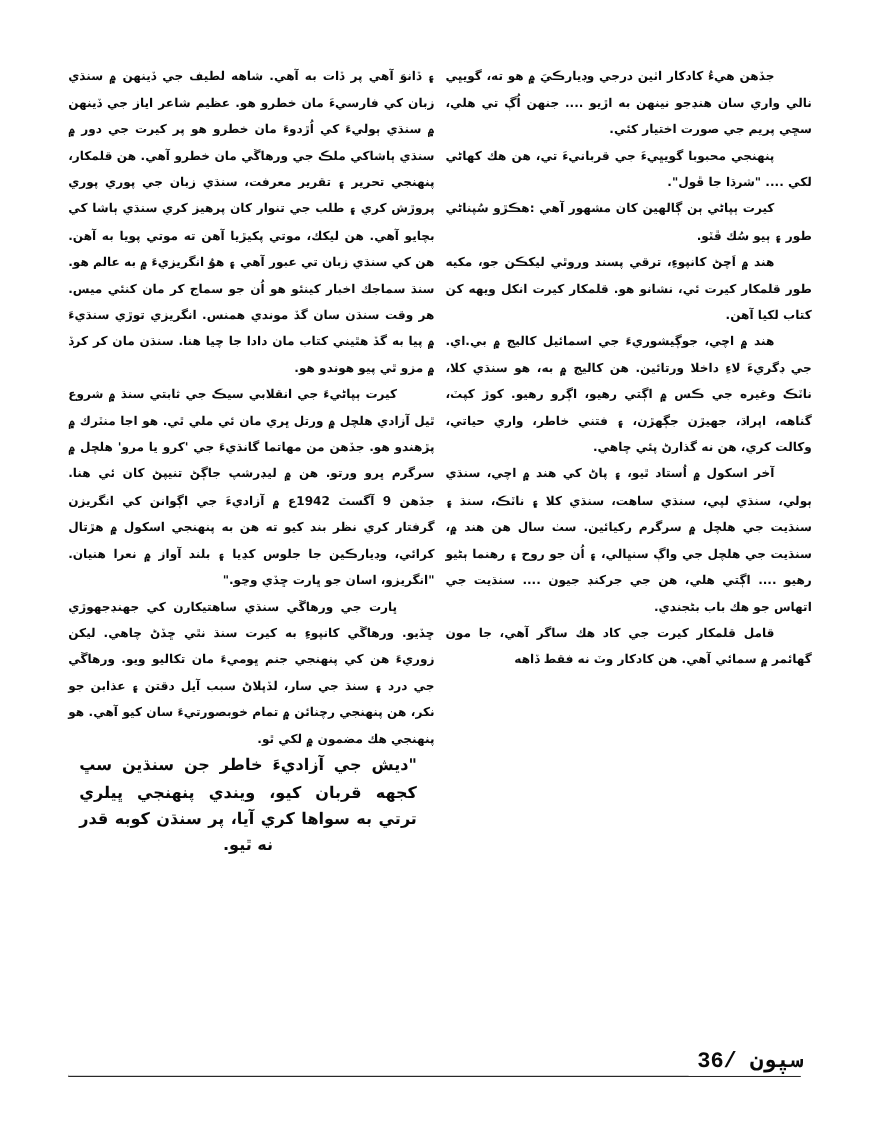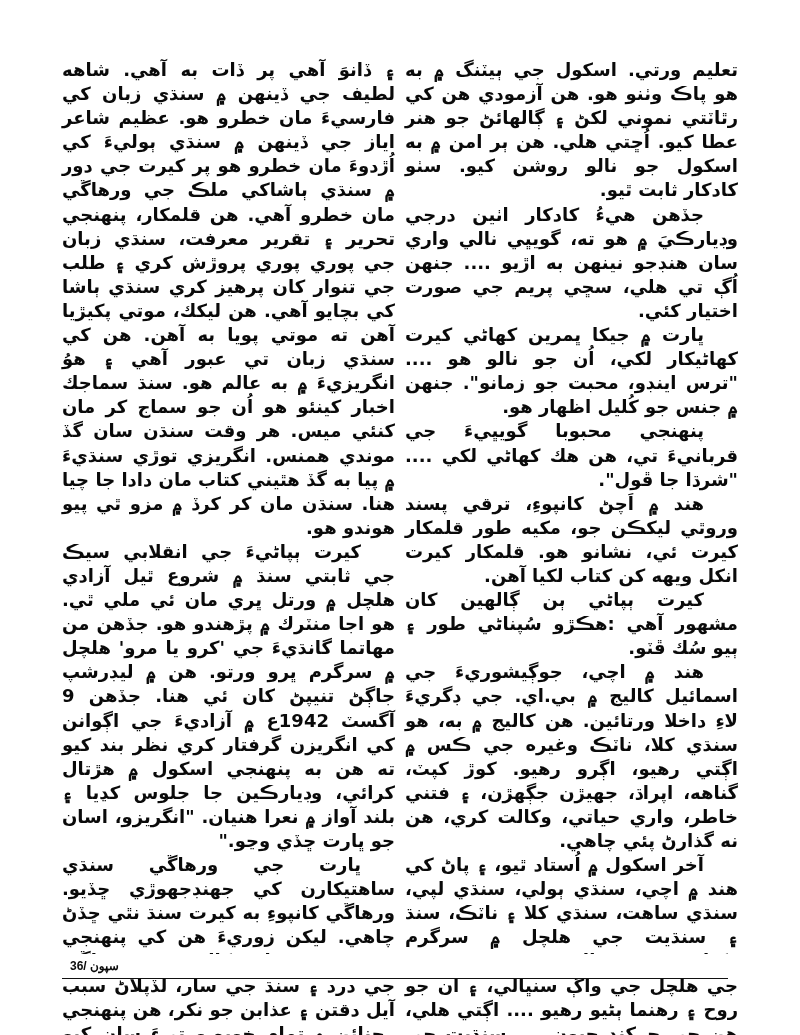--- a/index.html
+++ b/index.html
@@ -42,21 +42,21 @@
     text-align: justify;
     text-align-last: right;
   }
 
   .para {
     margin: 0 0 0 0;
     padding: 0;
     direction: rtl;
     unicode-bidi: isolate;
     font-family: "DejaVu Sans", sans-serif;
-    font-size: 18px;
+    font-size: 11px;
     line-height: 24.1px;
     font-weight: 700;
     color: #0a0a0a;
     text-align: justify;
     text-align-last: right;
     letter-spacing: 0px;
     word-spacing: 0px;
     -webkit-font-smoothing: none;
   }
 
@@ -104,25 +104,25 @@
     top: 27px;
     left: 0px;
     right: 10px;
   }
 
   .folio {
     position: absolute;
     top: 4px;
     left: 0;
     right: 0;
-    text-align: left;
+    text-align: right;
     direction: rtl;
     unicode-bidi: isolate;
-    font-family: Liberation Sans, sans-serif;
-    font-size: 12px;
+    font-family: Liberation Mono, monospace;
+    font-size: 20px;
     line-height: 24px;
     font-weight: 700;
     color: #0a0a0a;
     background: #ffffff;
     display: inline-block;
   }
 
   .folio-inner {
     background: #ffffff;
     padding: 0 8px;
@@ -130,26 +130,24 @@
   }
 </style>
 </head>
 <body>
 
 <div class="page">
 
   <div class="content">
 
     <div class="column">
-      <p class="para">تعليم ورتي. اسكول جي ٻيٽنگ ۾ به هو پاڪ وٺنو هو. هن آزمودي هن كي رٿاٽتي نموني لكڻ ۽ ڳالهائڻ جو هنر عطا كيو. اُڇتي هلي. هن ٻر امن ۾ به اسكول جو نالو روشن كيو. سٺو كادكار ثابت ٿيو.</p>
       <p class="para indent">جڏهن هيءُ كادكار اٺين درجي وڊيارڪيَ ۾ هو ته، گويڀي نالي واري سان هنڊجو نينهن به اڙيو .... جنهن اُڳ تي هلي، سڇي پريم جي صورت اختيار كئي.</p>
-      <p class="para indent">ڀارت ۾ جيكا ڀمرين كهاڻي كيرت كهاڻيكار لكي، اُن جو نالو هو .... "ترس اينڊو، محبت جو زمانو". جنهن ۾ جنس جو كُليل اظهار هو.</p>
       <p class="para indent">پنهنجي محبوبا گويڀيءَ جي قربانيءَ تي، هن هك كهاڻي لكي .... "شرڌا جا ڦول".</p>
+      <p class="para indent">كيرت ٻپاڻي ٻن ڳالهين كان مشهور آهي :هڪڙو سُپناڻي طور ۽ ٻيو سُك ڦٽو.</p>
       <p class="para indent">هند ۾ اَچڻ كانپوءِ، ترقي پسند وروٿي ليكڪن جو، مكيه طور قلمكار كيرت ئي، نشانو هو. قلمكار كيرت انكل ويهه كن كتاب لكيا آهن.</p>
-      <p class="para indent">كيرت ٻپاڻي ٻن ڳالهين كان مشهور آهي :هڪڙو سُپناڻي طور ۽ ٻيو سُك ڦٽو.</p>
       <p class="para indent">هند ۾ اچي، جوڳيشوريءَ جي اسمائيل كاليج ۾ بي.اي. جي ڊگريءَ لاءِ داخلا ورتائين. هن كاليج ۾ به، هو سنڌي كلا، ناٽڪ وغيره جي ڪس ۾ اڳتي رهيو، اڳرو رهيو. كوڙ كپٽ، گناهه، اپراڌ، جهيڙن جڳهڙن، ۽ فتني خاطر، واري حياتي، وكالت كري، هن نه گذارڻ پئي چاهي.</p>
       <p class="para indent">آخر اسكول ۾ اُستاد ٿيو، ۽ پاڻ كي هند ۾ اچي، سنڌي ٻولي، سنڌي لپي، سنڌي ساهت، سنڌي كلا ۽ ناٽڪ، سنڌ ۽ سنڌيت جي هلچل ۾ سرگرم ركيائين. سٺ سال هن هند ۾، سنڌيت جي هلچل جي واڳ سنڀالي، ۽ اُن جو روح ۽ رهنما ٻڻيو رهيو .... اڳتي هلي، هن جي جركنڊ جيون .... سنڌيت جي اتهاس جو هك باب بڻجندي.</p>
       <p class="para indent">قامل قلمكار كيرت جي كاد هك ساگر آهي، جا مون گهائمر ۾ سمائي آهي. هن كادكار وٽ نه فقط ڏاهه</p>
     </div>
 
     <div class="column">
       <p class="para">۽ ڏانوَ آهي پر ڏات به آهي. شاهه لطيف جي ڏينهن ۾ سنڌي زبان كي فارسيءَ مان خطرو هو. عظيم شاعر اياز جي ڏينهن ۾ سنڌي ٻوليءَ كي اُڙدوءَ مان خطرو هو پر كيرت جي دور ۾ سنڌي ٻاشاكي ملڪ جي ورهاڱي مان خطرو آهي. هن قلمكار، پنهنجي تحرير ۽ تقرير معرفت، سنڌي زبان جي پوري پوري پروڙش كري ۽ طلب جي تنوار كان پرهيز كري سنڌي ٻاشا كي بچايو آهي. هن ليكك، موتي پكيڙيا آهن ته موتي پويا به آهن. هن كي سنڌي زبان تي عبور آهي ۽ هوُ انگريزيءَ ۾ به عالم هو. سنڌ سماجك اخبار كينئو هو اُن جو سماج كر مان كنئي ميس. هر وقت سنڌن سان گڏ موندي همنس. انگريزي توڙي سنڌيءَ ۾ پيا به گڏ هٿيني كتاب مان دادا جا چيا هنا. سنڌن مان كر كرڏ ۾ مزو ٿي پيو هوندو هو.</p>
       <p class="para indent">كيرت ٻپاڻيءَ جي انقلابي سيڪ جي ثابتي سنڌ ۾ شروع ٿيل آزادي هلچل ۾ ورتل ڀري مان ئي ملي ٿي. هو اجا منٽرك ۾ پڙهندو هو. جڏهن من مهاتما گانڌيءَ جي 'كرو يا مرو' هلچل ۾ سرگرم ڀرو ورتو. هن ۾ ليڊرشپ جاڳڻ تنيپڻ كان ئي هنا. جڏهن 9 آگسٽ 1942ع ۾ آزاديءَ جي اڳوانن كي انگريزن گرفتار كري نظر بند كيو ته هن به پنهنجي اسكول ۾ هڙتال كرائي، وڊيارڪين جا جلوس كڍيا ۽ بلند آواز ۾ نعرا هنيان. "انگريزو، اسان جو ڀارت ڇڏي وڃو."</p>
       <p class="para indent">ڀارت جي ورهاڱي سنڌي ساهتيكارن كي جهنڊجهوڙي ڇڏيو. ورهاڱي كانپوءِ به كيرت سنڌ نٿي ڇڏڻ چاهي. ليكن زوريءَ هن كي پنهنجي جنم ڀوميءَ مان تكاليو ويو. ورهاڱي جي درد ۽ سنڌ جي سار، لڏپلاڻ سبب آيل دقتن ۽ عذابن جو نكر، هن پنهنجي رچنائن ۾ تمام خوبصورتيءَ سان كيو آهي. هو پنهنجي هك مضمون ۾ لكي ٿو.</p>
       <p class="verse">"ديش جي آزاديءَ خاطر جن سنڌين سڀ كجهه قربان كيو، ويندي پنهنجي ڀيلري ترتي به سواها كري آيا، پر سنڌن كوبه قدر نه ٿيو.</p>

